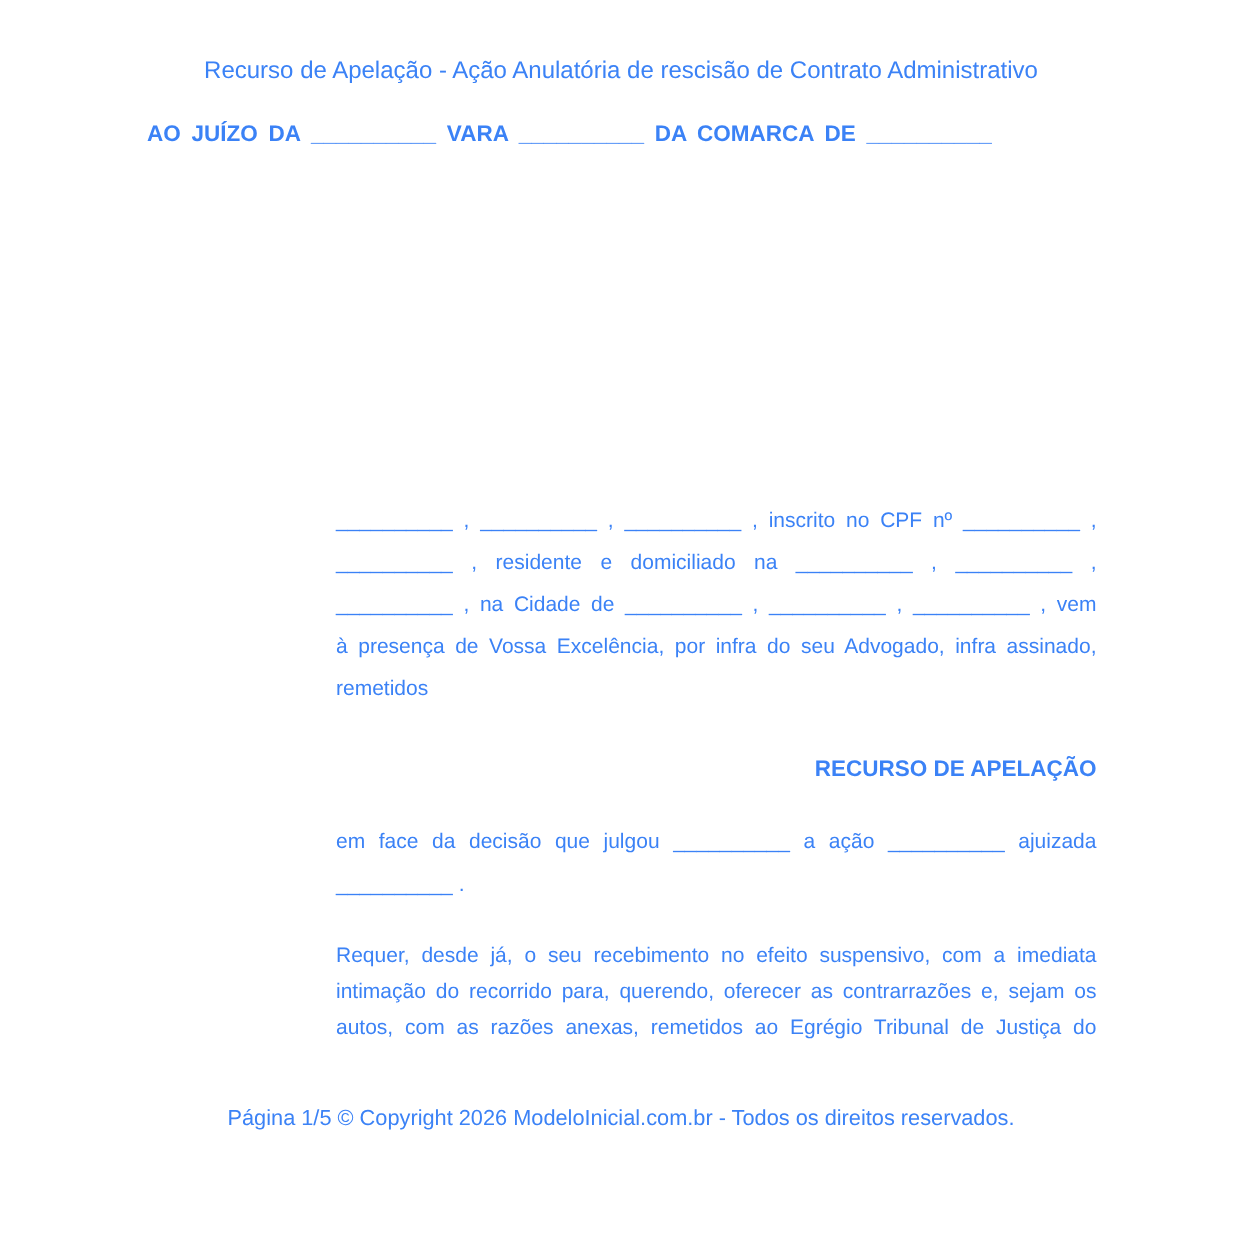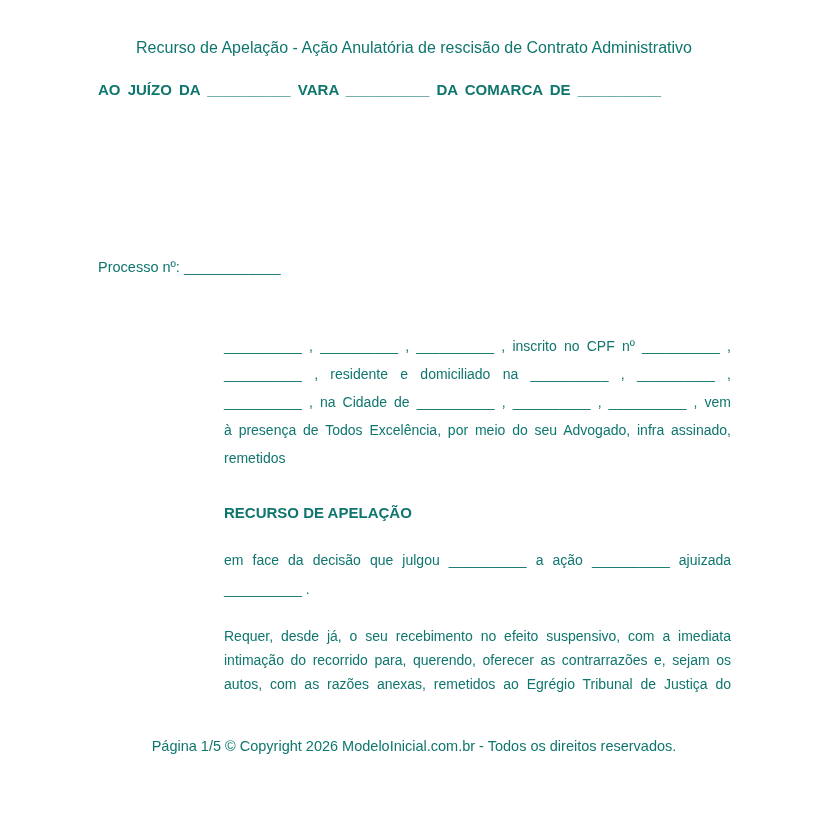--- a/index.html
+++ b/index.html
@@ -3,21 +3,21 @@
 <meta charset="utf-8">
 <style>
   * { margin: 0; padding: 0; box-sizing: border-box; }
   html, body { background: #ffffff; }
   .page {
     position: relative;
     width: 828px;
     height: 828px;
     background: #ffffff;
     font-family: "Liberation Sans", sans-serif;
-    color: #0f766e;
+    color: #3b82f6;
     overflow: hidden;
   }
   .doc-title {
     position: absolute;
     top: 36px;
     left: 0;
     width: 828px;
     text-align: center;
     font-size: 16px;
     line-height: 24px;
@@ -45,21 +45,21 @@
   .body-col {
     position: absolute;
     left: 224px;
     width: 507px;
     font-size: 14px;
   }
   .para-qualification { top: 332px; }
   .para-qualification .jline { line-height: 28px; }
   .appeal-heading {
     top: 502px;
-    text-align: left;
+    text-align: right;
     font-weight: 700;
     font-size: 15px;
     line-height: 22px;
   }
   .para-decision { top: 546px; }
   .para-decision .jline { line-height: 29px; }
   .para-request { top: 624px; }
   .para-request .jline { line-height: 24px; }
   .jline {
     text-align: justify;
@@ -81,27 +81,26 @@
 </style>
 </head>
 <body>
 
 <div class="page">
 
   <div class="doc-title">Recurso de Apelação - Ação Anulatória de rescisão de Contrato Administrativo</div>
 
   <div class="court-line">AO JUÍZO DA __________ VARA __________ DA COMARCA DE __________</div>
 
-  <div class="process-line">Processo nº: ____________</div>
 
   <div class="body-col para-qualification">
     <div class="jline">__________ , __________ , __________ , inscrito no CPF nº __________ ,</div>
     <div class="jline">__________ , residente e domiciliado na __________ , __________ ,</div>
     <div class="jline">__________ , na Cidade de __________ , __________ , __________ , vem</div>
-    <div class="jline">à presença de Todos Excelência, por meio do seu Advogado, infra assinado,</div>
+    <div class="jline">à presença de Vossa Excelência, por infra do seu Advogado, infra assinado,</div>
     <div class="jline last">remetidos</div>
   </div>
 
   <div class="body-col appeal-heading">RECURSO DE APELAÇÃO</div>
 
   <div class="body-col para-decision">
     <div class="jline">em face da decisão que julgou __________ a ação __________ ajuizada</div>
     <div class="jline last">__________ .</div>
   </div>
 

